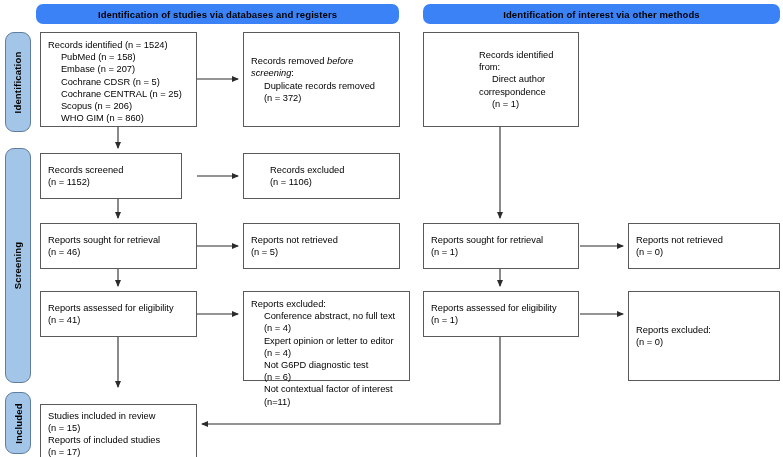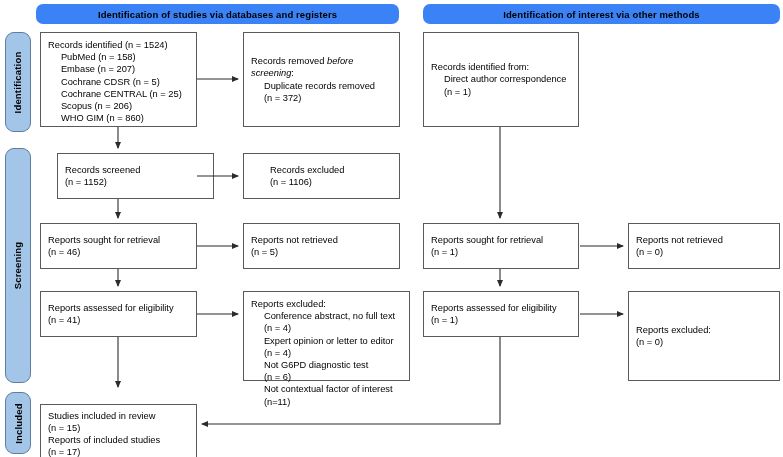--- a/index.html
+++ b/index.html
@@ -113,21 +113,21 @@
      Scopus (n = 206)
      WHO GIM (n = 860)</div>
   </div>
 
   <div class="box" style="left:243px; top:32px; width:157px; height:95px;">
     <div class="txt"><span>Records removed </span><span class="ital">before</span><br><span class="ital">screening</span><span>:
      Duplicate records removed
      (n = 372)</span></div>
   </div>
 
-  <div class="box" style="left:40px; top:153px; width:157px; height:46px;margin-left:17px;">
+  <div class="box" style="left:40px; top:153px; width:142px; height:46px;">
     <div class="txt">Records screened
 (n = 1152)</div>
   </div>
 
   <div class="box" style="left:243px; top:153px; width:157px; height:46px;padding-left:19px;">
     <div class="txt">Records excluded
 (n = 1106)</div>
   </div>
 
   <div class="box" style="left:40px; top:223px; width:157px; height:46px;">
@@ -157,21 +157,21 @@
      (n=11)</div>
   </div>
 
   <div class="box" style="left:40px; top:404px; width:157px; height:60px;">
     <div class="txt">Studies included in review
 (n = 15)
 Reports of included studies
 (n = 17)</div>
   </div>
 
-  <div class="box" style="left:423px; top:32px; width:156px; height:95px;">
+  <div class="box" style="left:423px; top:32px; width:156px; height:95px;padding-left:48px;">
     <div class="txt">Records identified from:
      Direct author correspondence
      (n = 1)</div>
   </div>
 
   <div class="box" style="left:423px; top:223px; width:156px; height:46px;">
     <div class="txt">Reports sought for retrieval
 (n = 1)</div>
   </div>
 

